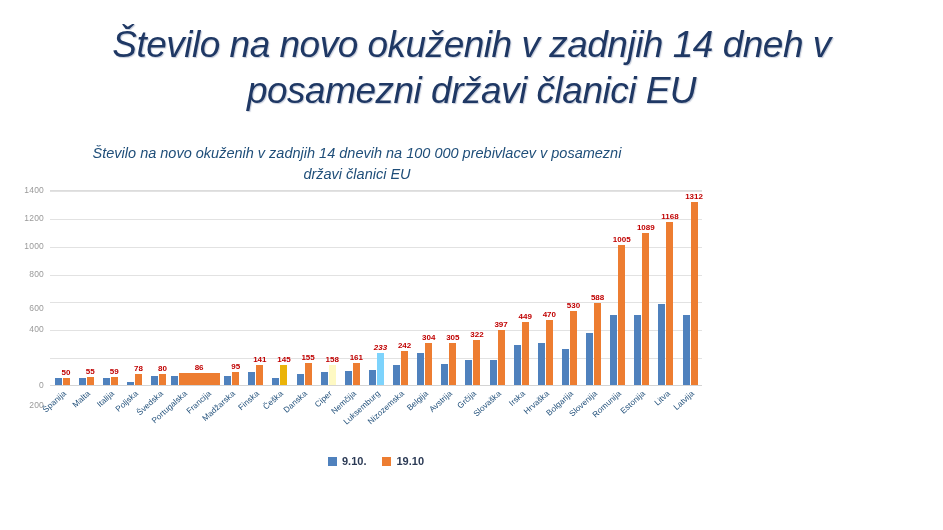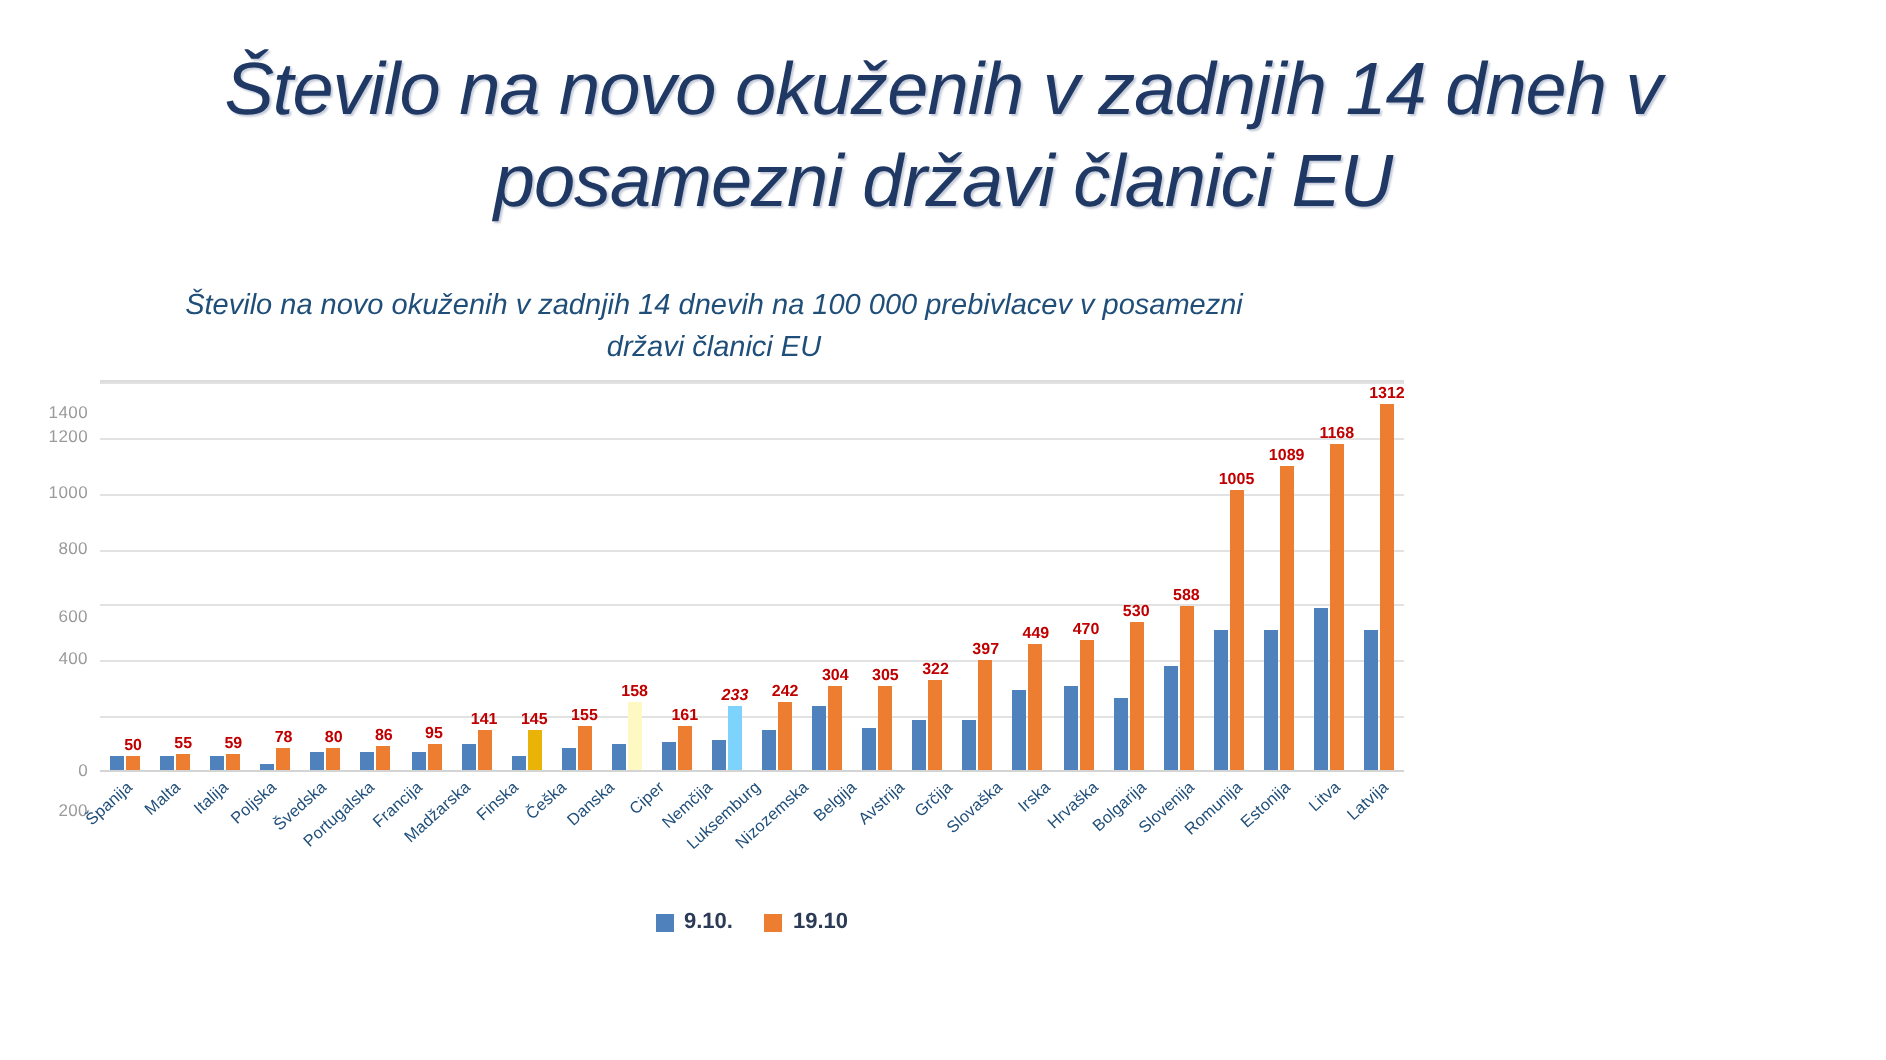--- a/index.html
+++ b/index.html
@@ -191,21 +191,21 @@
 
   <div id="plot-wrap">
     <div id="y-axis">
         <div class="ytick" style="top: 195px;">0</div>
         <div class="ytick" style="top: 167.143px; margin-top: 48px;">200</div>
         <div class="ytick" style="top: 139.286px;">400</div>
         <div class="ytick" style="top: 118px;">600</div>
         <div class="ytick" style="top: 83.5714px;">800</div>
         <div class="ytick" style="top: 55.7143px;">1000</div>
         <div class="ytick" style="top: 27.8571px;">1200</div>
-        <div class="ytick" style="top: 16px; text-align: right;">1400</div>
+        <div class="ytick" style="top: 0px; text-align: right;">1400</div>
       </div>
     <div id="plot">
       <div id="gridlines">
           <div class="gridline baseline" style="top: 194px;"></div>
           <div class="gridline" style="top: 167.143px;"></div>
           <div class="gridline" style="top: 139.286px;"></div>
           <div class="gridline" style="top: 111.429px;"></div>
           <div class="gridline" style="top: 83.5714px;"></div>
           <div class="gridline" style="top: 55.7143px;"></div>
           <div class="gridline" style="top: 27.8571px;"></div>
@@ -237,21 +237,21 @@
             </div>
           </div>
           <div class="cat">
             <div class="bar b1" style="height: 8.63571px; background: rgb(79, 129, 189);"></div>
             <div class="bar b2" style="height: 11.1429px; background: rgb(237, 125, 49);">
               <span class="dlabel" style="color: rgb(192, 0, 0);">80</span>
             </div>
           </div>
           <div class="cat">
             <div class="bar b1" style="height: 9.05357px; background: rgb(79, 129, 189);"></div>
-            <div class="bar b2" style="height: 11.9786px; background: rgb(237, 125, 49);">
+            <div class="bar b2" style="height: 11.9786px; background: rgb(237, 125, 49); padding-left: 34px;">
               <span class="dlabel" style="color: rgb(192, 0, 0);">86</span>
             </div>
           </div>
           <div class="cat">
             <div class="bar b1" style="height: 9.47143px; background: rgb(79, 129, 189);"></div>
             <div class="bar b2" style="height: 13.2321px; background: rgb(237, 125, 49);">
               <span class="dlabel" style="color: rgb(192, 0, 0);">95</span>
             </div>
           </div>
           <div class="cat">
@@ -267,21 +267,21 @@
             </div>
           </div>
           <div class="cat">
             <div class="bar b1" style="height: 11.4214px; background: rgb(79, 129, 189);"></div>
             <div class="bar b2" style="height: 21.5893px; background: rgb(237, 125, 49);">
               <span class="dlabel" style="color: rgb(192, 0, 0);">155</span>
             </div>
           </div>
           <div class="cat">
             <div class="bar b1" style="height: 12.5357px; background: rgb(79, 129, 189);"></div>
-            <div class="bar b2" style="height: 34px; background: #fef9c3; text-decoration: underline;">
+            <div class="bar b2" style="height: 20px; background: #fef9c3; text-decoration: underline;">
               <span class="dlabel" style="color: rgb(192, 0, 0);">158</span>
             </div>
           </div>
           <div class="cat">
             <div class="bar b1" style="height: 13.9286px; background: rgb(79, 129, 189);"></div>
             <div class="bar b2" style="height: 22.425px; background: rgb(237, 125, 49); text-align: right;">
               <span class="dlabel" style="color: rgb(192, 0, 0);">161</span>
             </div>
           </div>
           <div class="cat">

